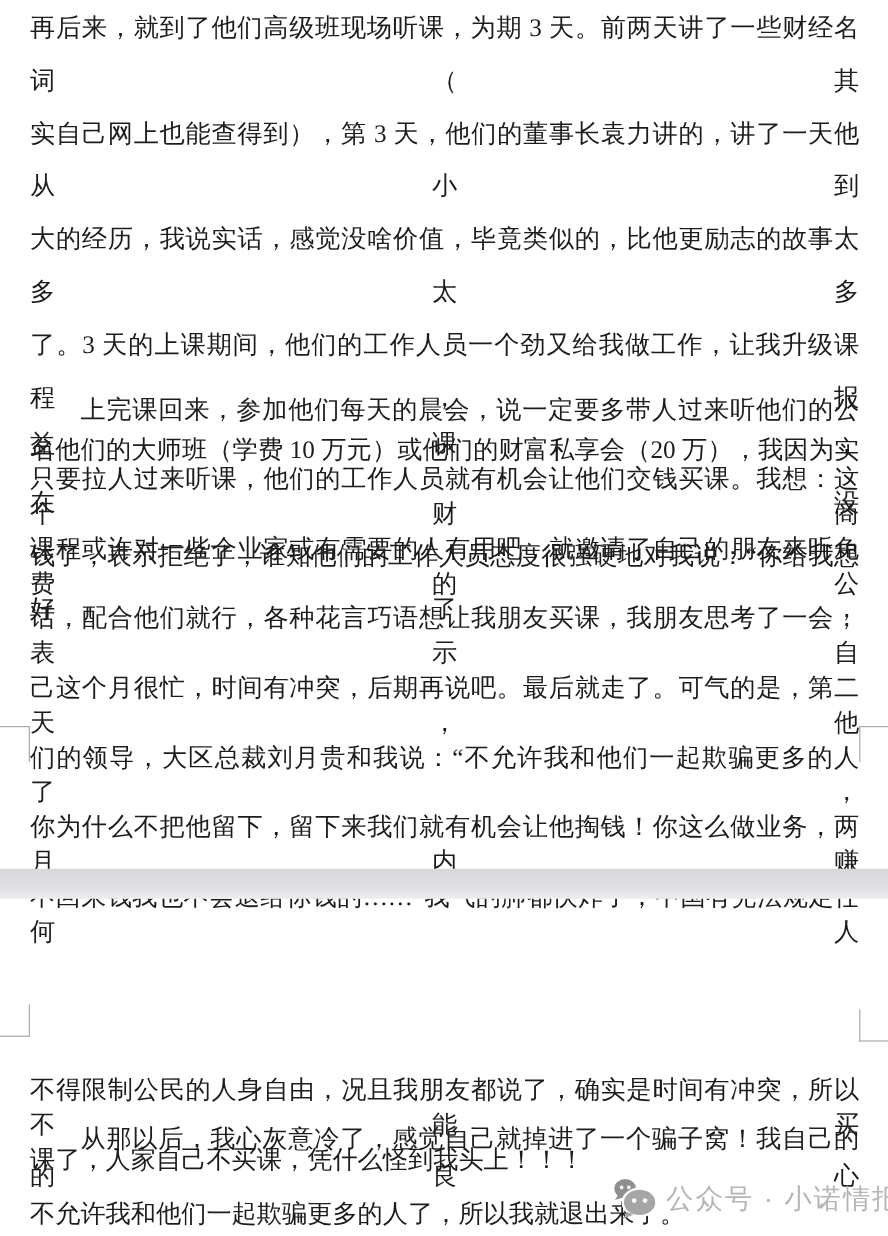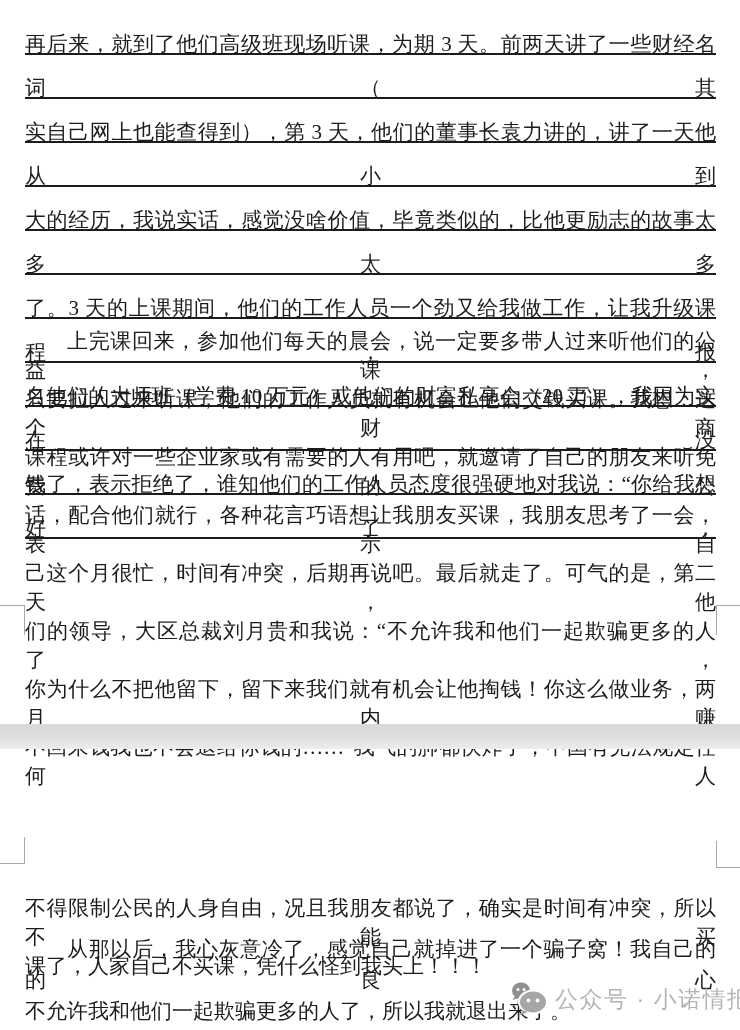--- a/index.html
+++ b/index.html
@@ -17,21 +17,21 @@
   body{
     width:740px;height:1030px;position:relative;overflow:hidden;
     background:var(--page-bg);
     font-family:"Liberation Serif","DejaVu Serif",serif;
   }
   .canvas{position:absolute;inset:0;}
   .textblock{
     position:absolute;left:25px;width:691px;
     color:var(--text);font-size:21px;
   }
-  .p1a{top:22px;line-height:44px;text-decoration:underline;}
+  .p1a{top:1px;line-height:44px;}
   .p1b{top:327px;line-height:29px;}
   .p2a{top:866px;line-height:29px;margin-top:28px;}
   .p2b{top:934px;line-height:31px;}
   .justified .line{text-align:justify;text-align-last:justify;}
   .ragged-last .line:last-child{text-align-last:left;}
   .indent-first .line:first-child{text-indent:2em;}
   .mark{position:absolute;}
   .mark-p1-left{left:0;top:605px;width:24px;height:29px;
     border-top:1px solid var(--mark);border-right:1px solid var(--mark);}
   .mark-p1-right{right:0;top:605px;width:23px;height:29px;

